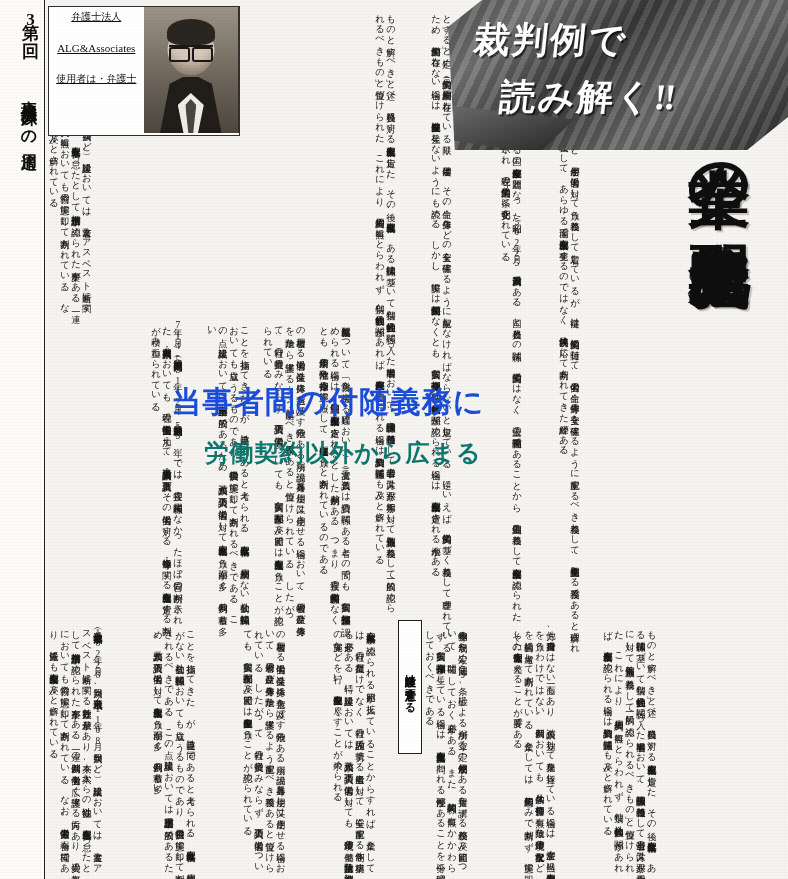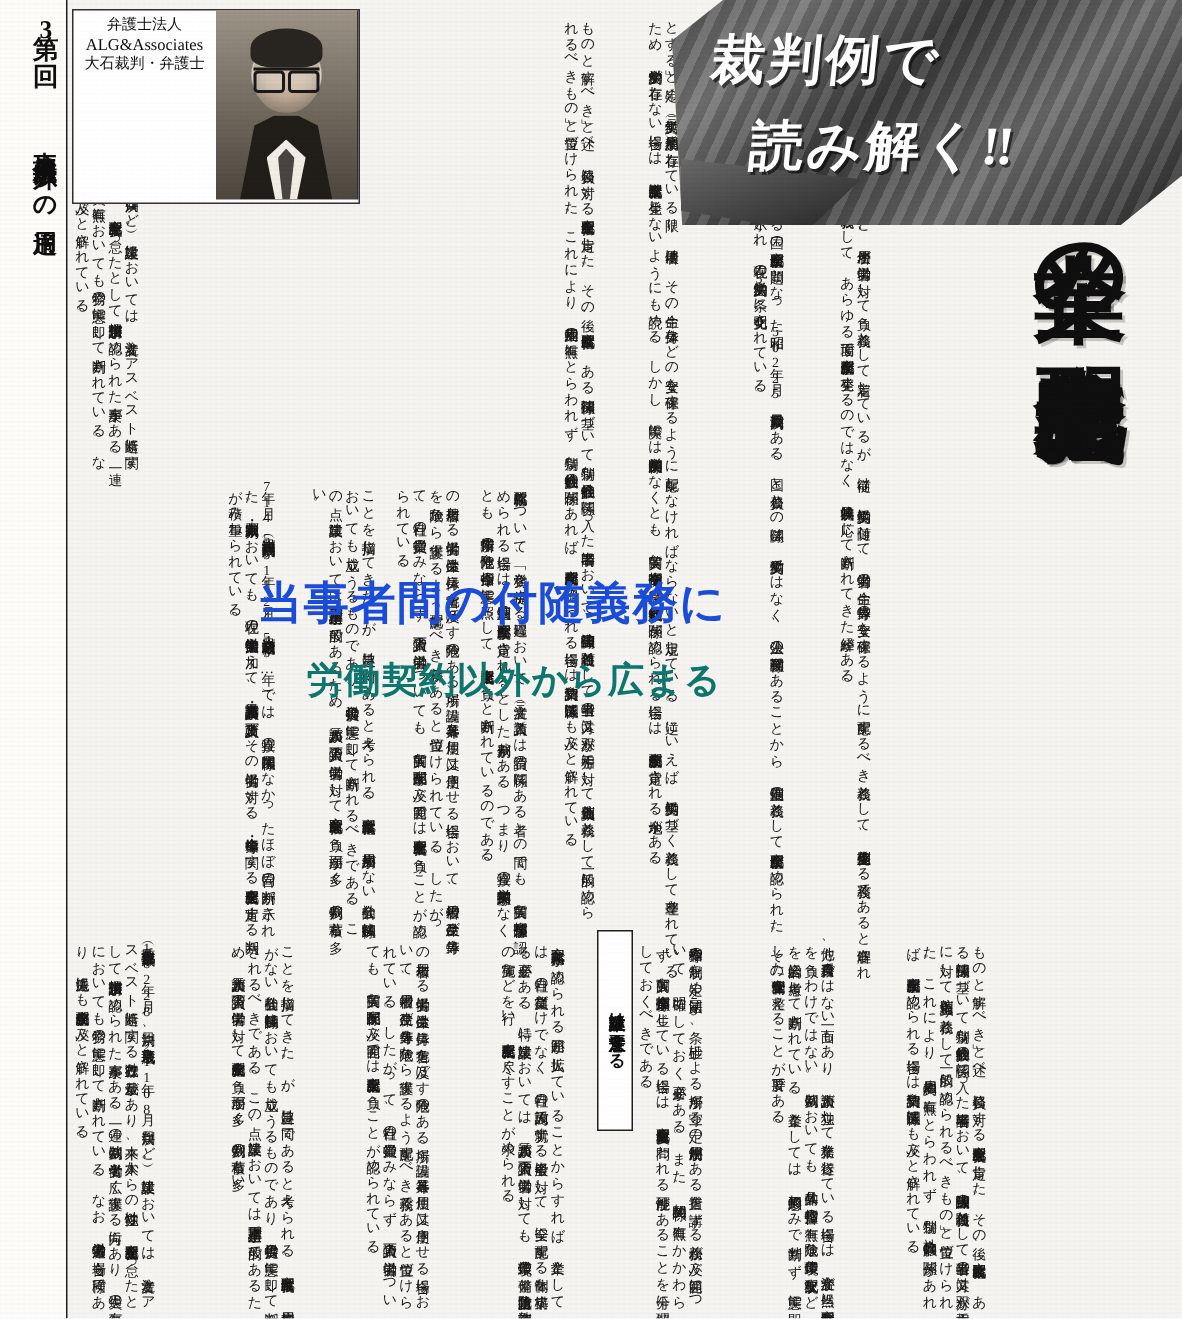--- a/index.html
+++ b/index.html
@@ -165,21 +165,22 @@
     background: #4a4641;
     clip-path: polygon(50% 0%, 100% 18%, 72% 100%, 28% 100%, 0% 18%);
   }
   #author-lines {
     width: 92px;
     padding: 4px 2px 2px 2px;
     display: flex;
     flex-direction: column;
     align-items: center;
     justify-content: flex-start;
-    gap: 0;
+    gap: 18px;
+    text-decoration: underline;
   }
   .author-line {
     font-size: 11px;
     text-align: center;
     line-height: 1.25;
     white-space: nowrap;
   }
   .author-line.small { font-size: 10px; }
   #author-name {
     font-size: 23px;
@@ -332,21 +333,21 @@
       <div class="body"></div>
       <div class="shirt"></div>
       <div class="tie"></div>
       <div class="head"></div>
       <div class="hair"></div>
       <div class="glasses"></div>
     </div>
     <div id="author-lines">
       <div class="author-line small">弁護士法人</div>
       <div class="author-line">ALG&amp;Associates</div>
-      <div class="author-line small">大石裁判・弁護士</div>
+      <div class="author-line small">使用者は・弁護士</div>
     </div>
   </div>
 
   <div id="banner">
     <div class="ribbon"></div>
     <div class="ribbon-shade"></div>
     <div class="tail"></div>
     <div id="banner-text">
       <div id="banner-line1">裁判例で</div>
       <div id="banner-line2">読み解く‼</div>

